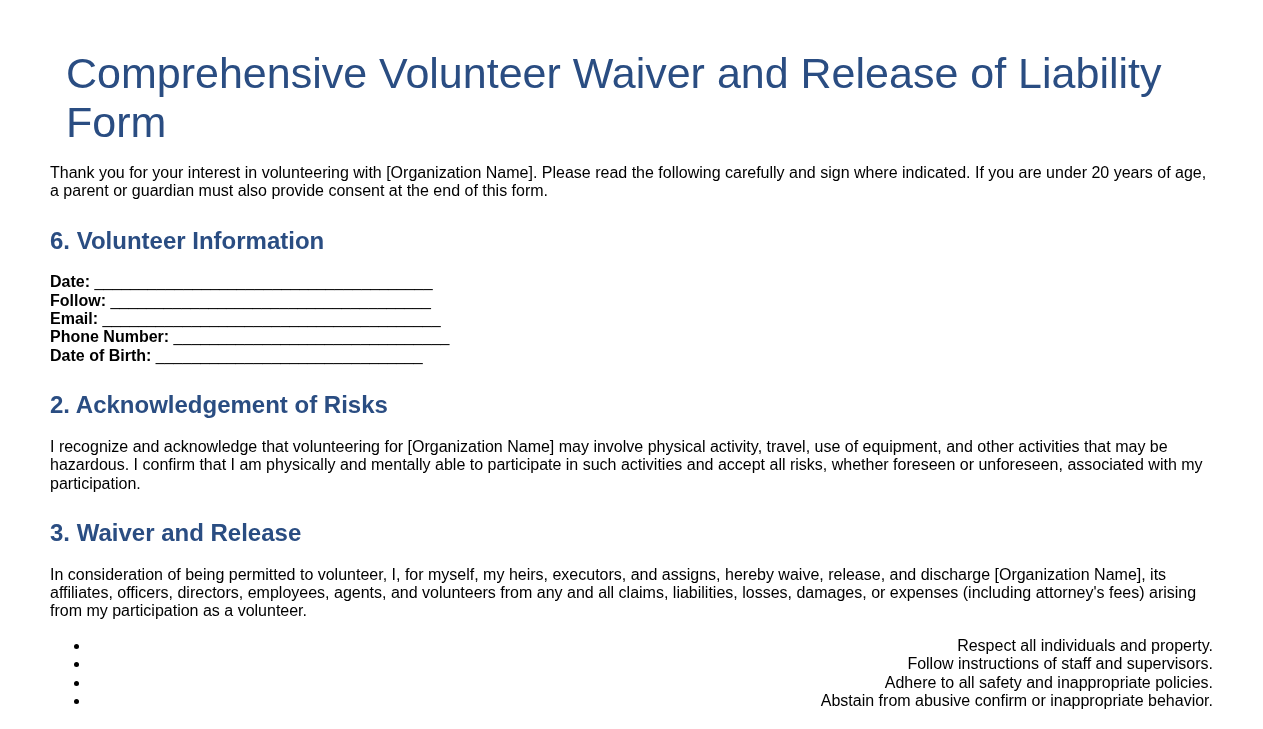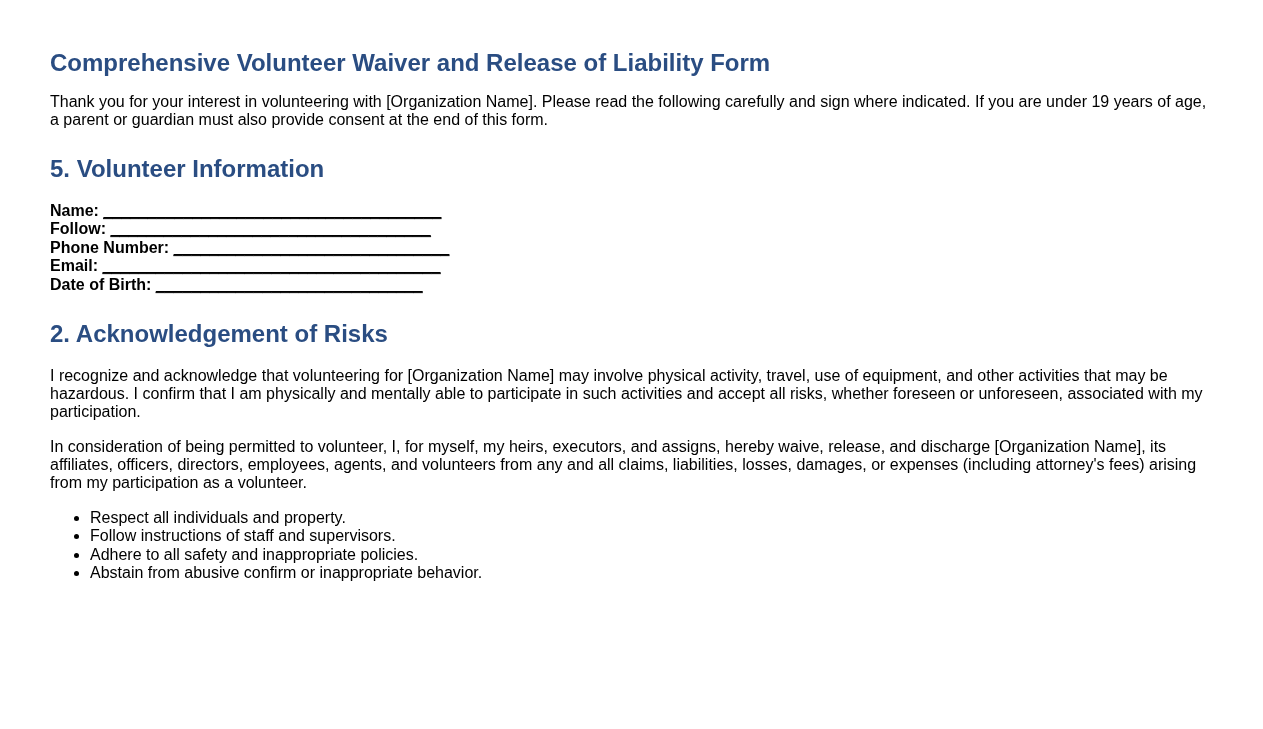--- a/index.html
+++ b/index.html
@@ -6,83 +6,85 @@
   * { box-sizing: border-box; }
   html, body { background: #ffffff; }
   body {
     margin: 28px 50px;
     color: #000000;
     font-family: "Liberation Sans", "DejaVu Sans", sans-serif;
     font-size: 16px;
     line-height: 1.15;
   }
   h1 {
-    font-size: 24px;
-    font-weight: bold;
+    font-size: 43px;
+    font-weight: normal;
     color: var(--accent);
-    margin: 21px 0 16px 0;
+    margin: 21px 0 16px 16px;
   }
   h2 {
     font-size: 24px;
     font-weight: bold;
     color: var(--accent);
     margin: 26px 0 19px 0;
   }
   p { margin: 16px 0; }
   .fields { margin: 16px 0; }
   .field-row { display: block; }
   .field-row strong { font-weight: bold; }
-  .blank { white-space: pre; text-decoration: underline; }
+  .blank { white-space: pre; }
   ul {
     margin: 16px 0;
     padding-left: 40px;
+    text-align: right;
   }
   li { margin: 0; }
 </style>
 </head>
 <body>
 
 <main>
 
   <h1>Comprehensive Volunteer Waiver and Release of Liability Form</h1>
 
-  <p>Thank you for your interest in volunteering with [Organization Name]. Please read the following carefully and sign where indicated. If you are under 19 years of age, a parent or guardian must also provide consent at the end of this form.</p>
+  <p>Thank you for your interest in volunteering with [Organization Name]. Please read the following carefully and sign where indicated. If you are under 20 years of age, a parent or guardian must also provide consent at the end of this form.</p>
 
   <section>
-    <h2>5. Volunteer Information</h2>
+    <h2>6. Volunteer Information</h2>
     <p class="fields">
       <span class="field-row">
-        <strong>Name:</strong>
+        <strong>Date:</strong>
         <span class="blank">______________________________________</span>
       </span>
       <span class="field-row">
         <strong>Follow:</strong>
         <span class="blank">____________________________________</span>
       </span>
       <span class="field-row">
+        <strong>Email:</strong>
+        <span class="blank">______________________________________</span>
+      </span>
+      <span class="field-row">
         <strong>Phone Number:</strong>
         <span class="blank">_______________________________</span>
-      </span>
-      <span class="field-row">
-        <strong>Email:</strong>
-        <span class="blank">______________________________________</span>
       </span>
       <span class="field-row">
         <strong>Date of Birth:</strong>
         <span class="blank">______________________________</span>
       </span>
     </p>
   </section>
 
   <section>
     <h2>2. Acknowledgement of Risks</h2>
     <p>I recognize and acknowledge that volunteering for [Organization Name] may involve physical activity, travel, use of equipment, and other activities that may be hazardous. I confirm that I am physically and mentally able to participate in such activities and accept all risks, whether foreseen or unforeseen, associated with my participation.</p>
   </section>
 
   <section>
+    <h2>3. Waiver and Release</h2>
     <p>In consideration of being permitted to volunteer, I, for myself, my heirs, executors, and assigns, hereby waive, release, and discharge [Organization Name], its affiliates, officers, directors, employees, agents, and volunteers from any and all claims, liabilities, losses, damages, or expenses (including attorney's fees) arising from my participation as a volunteer.</p>
   </section>
 
   <section>
     <ul>
       <li>Respect all individuals and property.</li>
       <li>Follow instructions of staff and supervisors.</li>
       <li>Adhere to all safety and inappropriate policies.</li>
       <li>Abstain from abusive confirm or inappropriate behavior.</li>
     </ul>

